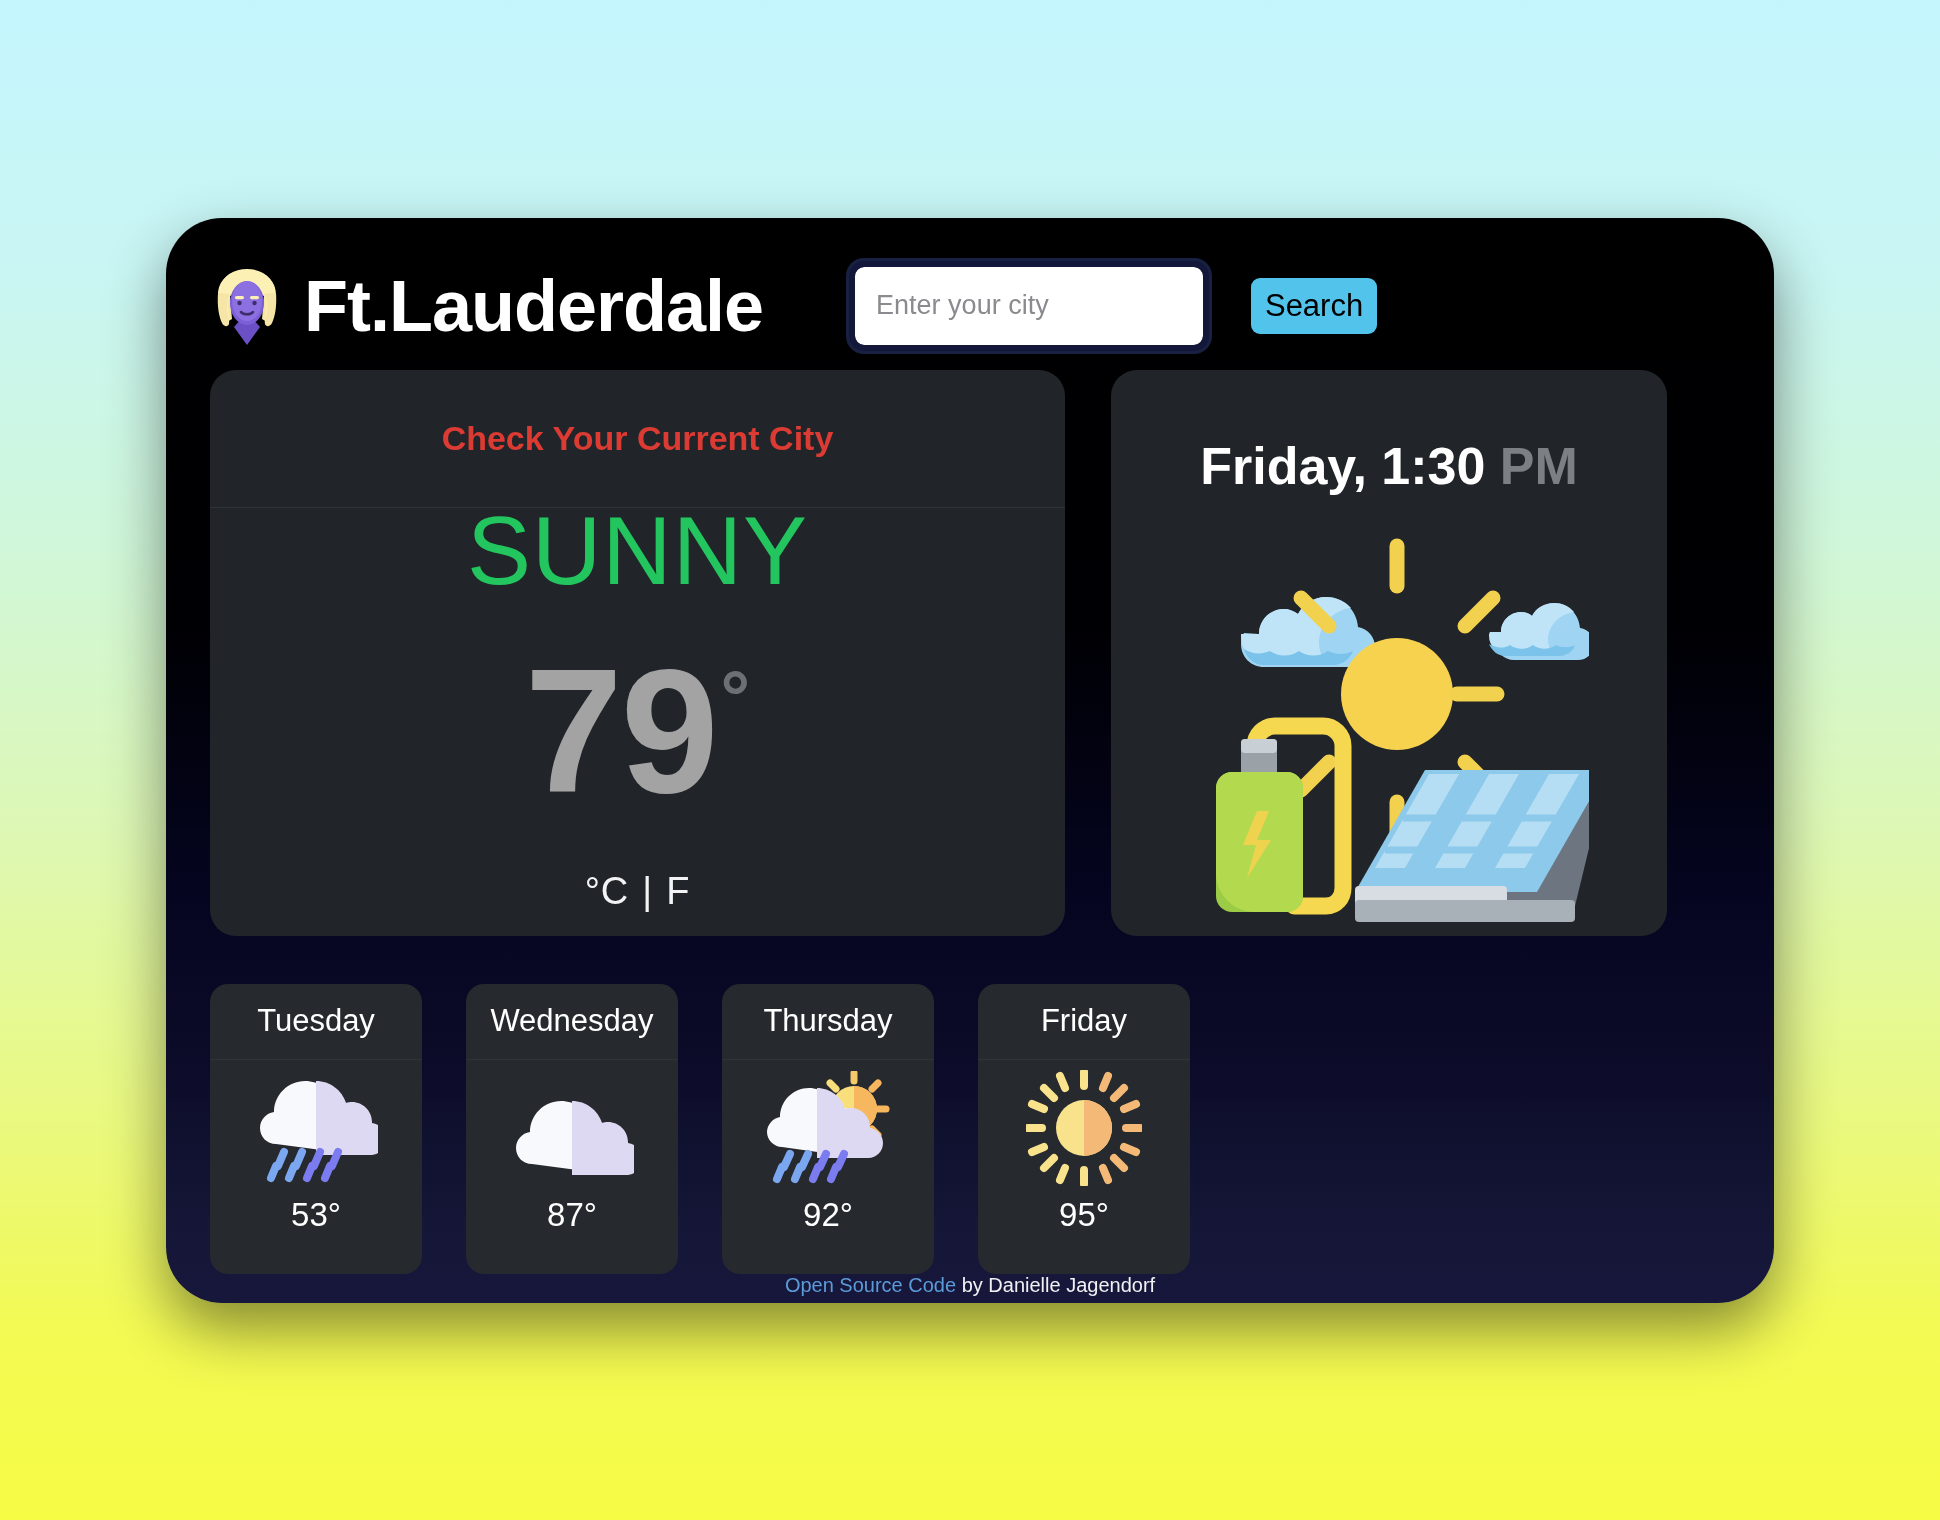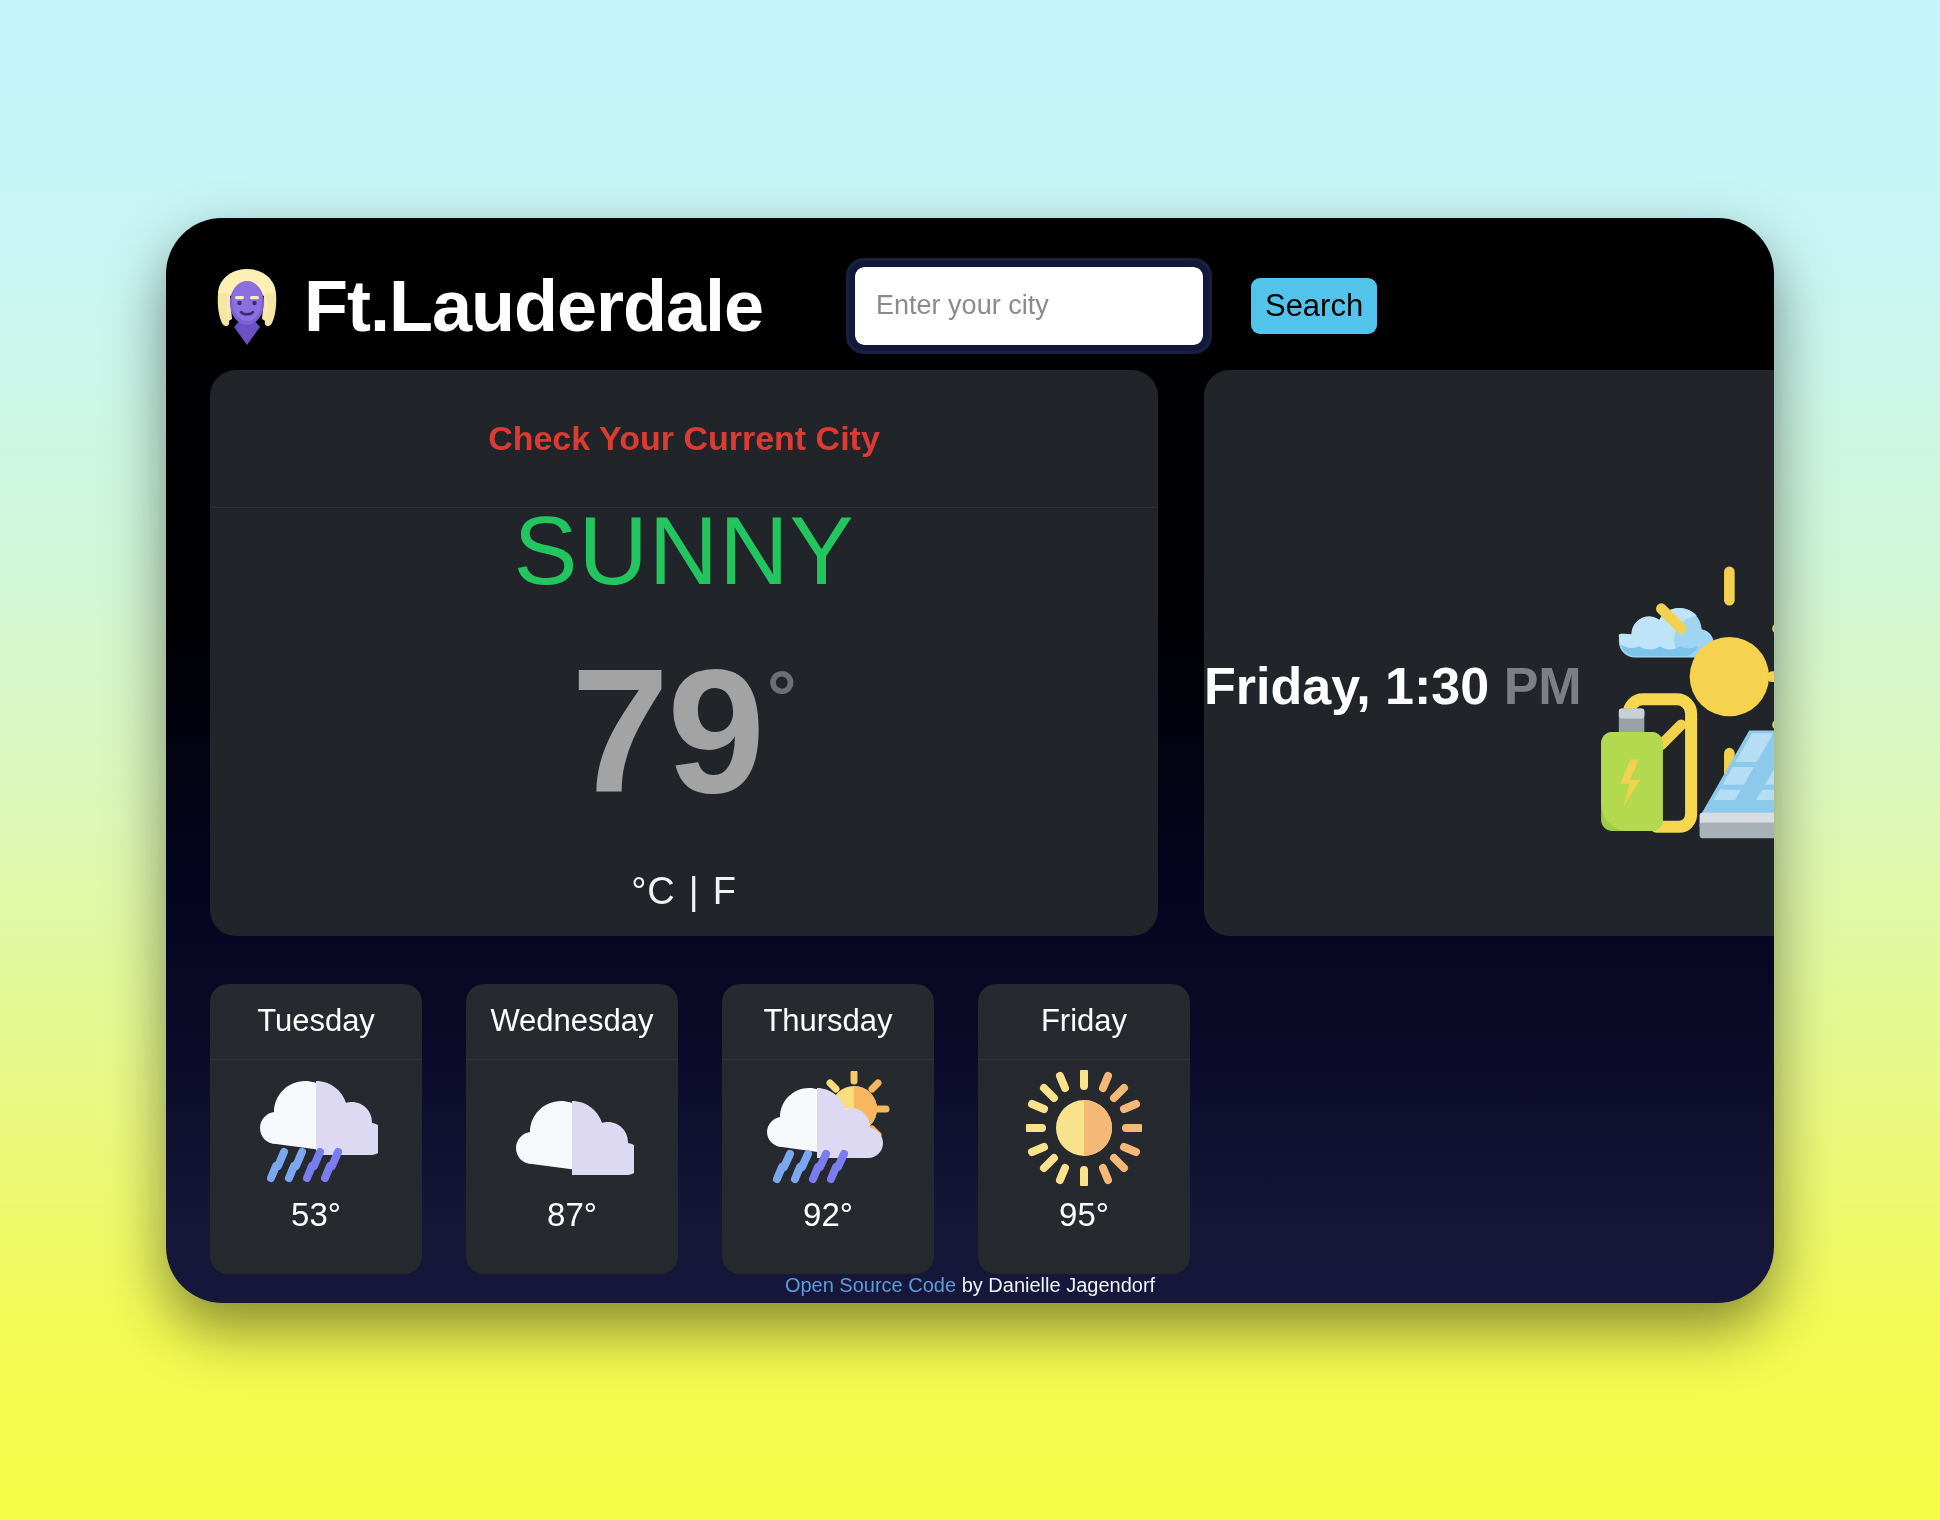--- a/index.html
+++ b/index.html
@@ -106,21 +106,21 @@
     display: flex;
     gap: 46px;
     height: 640px;
   }
   .panel {
     background: #212529;
     border-radius: 26px;
     flex: none;
   }
   .panel-current {
-    width: 948px;
+    width: 855px;
     display: flex;
     flex-direction: column;
   }
   .panel-header {
     height: 138px;
     display: flex;
     align-items: center;
     justify-content: center;
     border-bottom: 1px solid #2e3338;
   }
@@ -170,23 +170,23 @@
     color: #f2f3f4;
     font-size: 38px;
     display: flex;
     gap: 0;
     letter-spacing: 1px;
   }
   .unit-toggle .sep { color: #f2f3f4; margin: 0 13px; }
   .unit-btn { cursor: pointer; }
 
   .panel-forecastnow {
-    width: 661px;
-    display: flex;
-    flex-direction: row;
+    width: 556px;
+    display: flex;
+    flex-direction: column;
     align-items: center;
     padding-top: 66px;
   }
   .datetime {
     font-size: 52px;
     font-weight: 700;
     color: #ffffff;
     white-space: nowrap;
   }
   .datetime .meridiem { color: #7c8085; }

